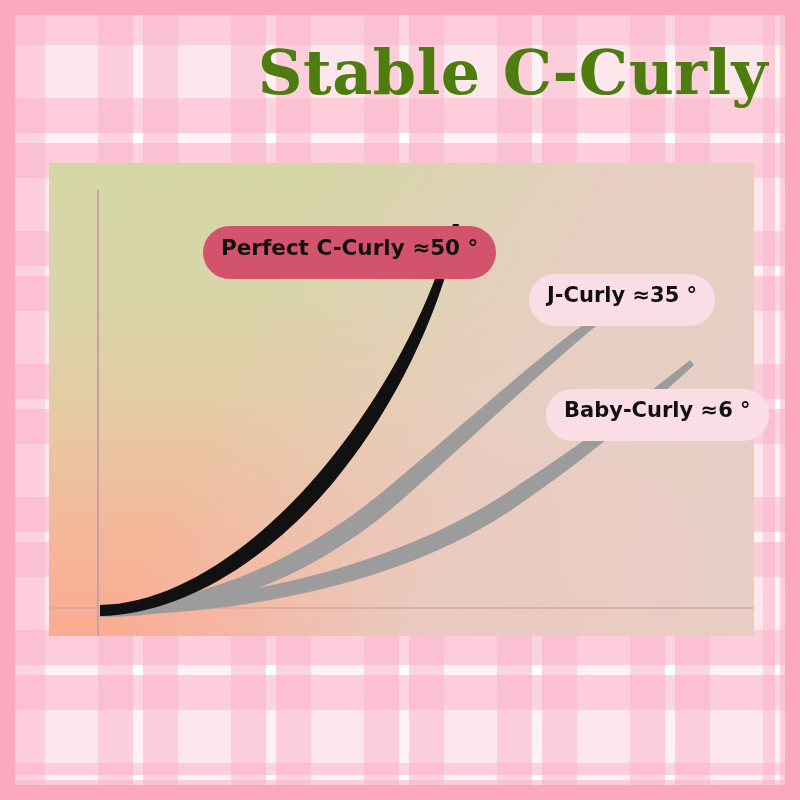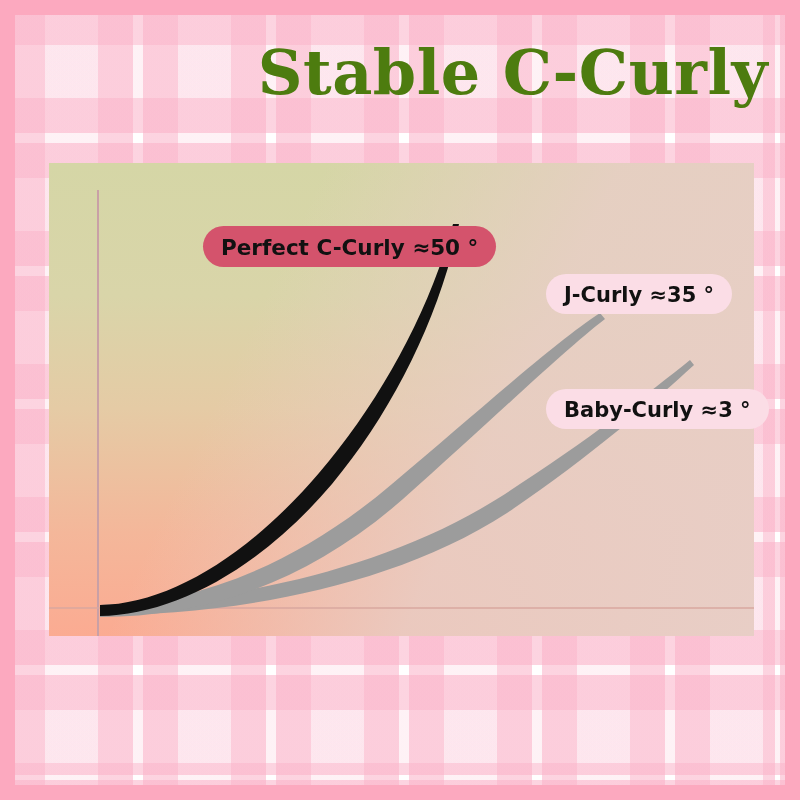--- a/index.html
+++ b/index.html
@@ -97,30 +97,30 @@
   .pill {
     position: absolute;
     display: inline-block;
     border-radius: 999px;
     font-family: "DejaVu Sans", sans-serif;
     font-weight: 700;
     font-size: 21px;
     color: #111111;
     white-space: nowrap;
     line-height: 1;
-    padding: 11px 18px 8px 18px;
+    padding: 11px 18px 20px 18px;
   }
   .pill-perfect {
     left: 203px;
     top: 226px;
     background: #d4536c;
     font-size: 21.5px;
   }
   .pill-j {
-    left: 546px;
+    left: 529px;
     top: 274px;
     background: #fbdde6;
   }
   .pill-baby {
     left: 546px;
     top: 389px;
     background: #fbdde6;
   }
 </style>
 </head>
@@ -162,15 +162,15 @@
                C 391 153, 344 248, 283 321
                C 211 406, 125 452, 51 453
                Z"></path>
     </svg>
   </div>
 
   <div class="pill pill-perfect">Perfect C-Curly ≈50 °</div>
 
   <div class="pill pill-j">J-Curly ≈35 °</div>
 
-  <div class="pill pill-baby">Baby-Curly ≈3 °</div>
+  <div class="pill pill-baby">Baby-Curly ≈6 °</div>
 
 </div>
 
 </body></html>

